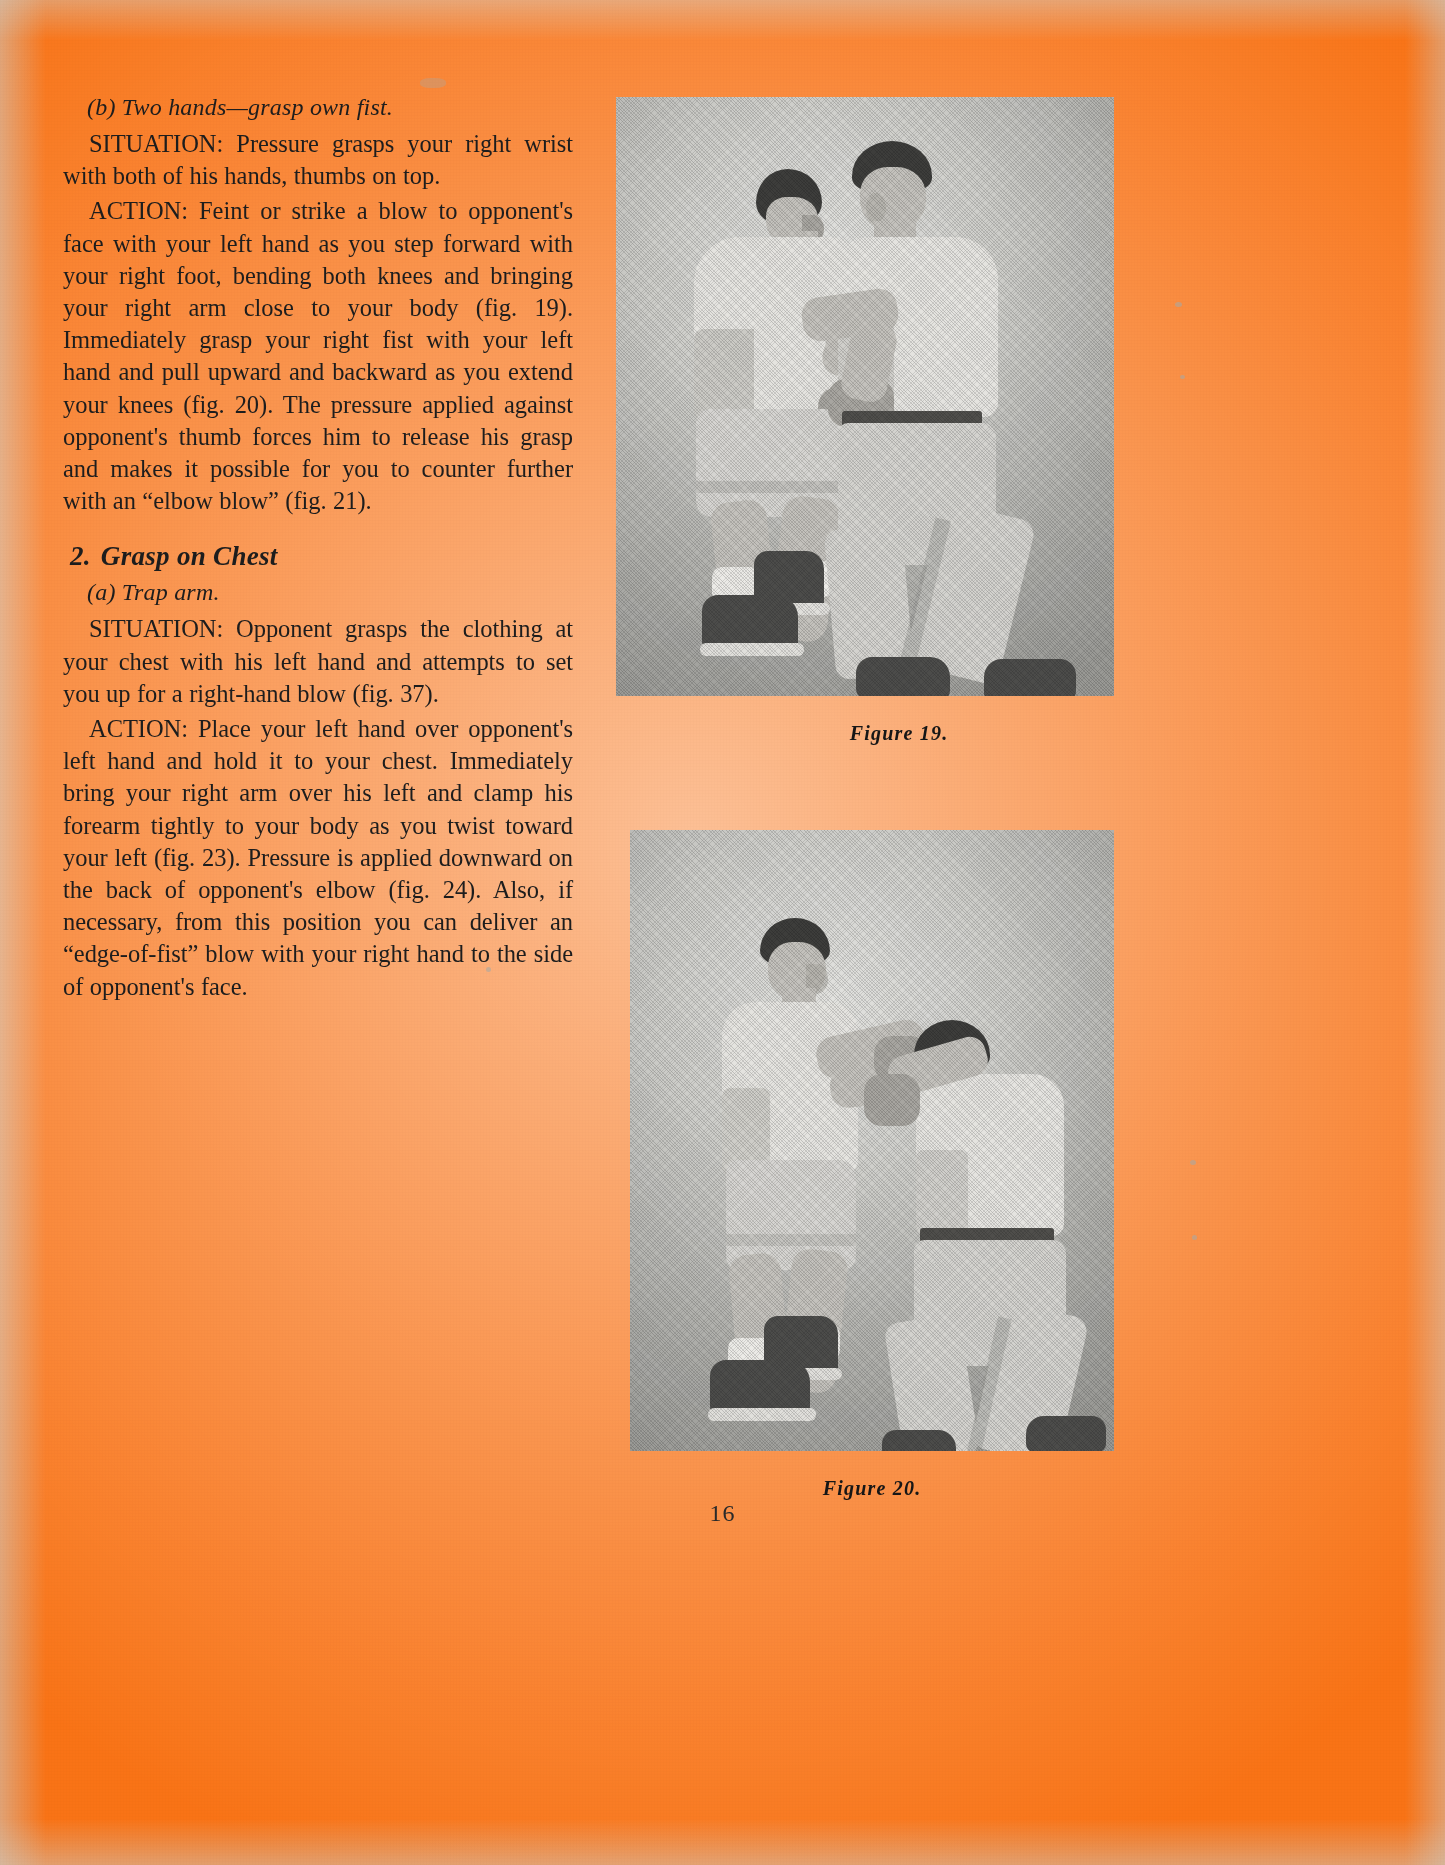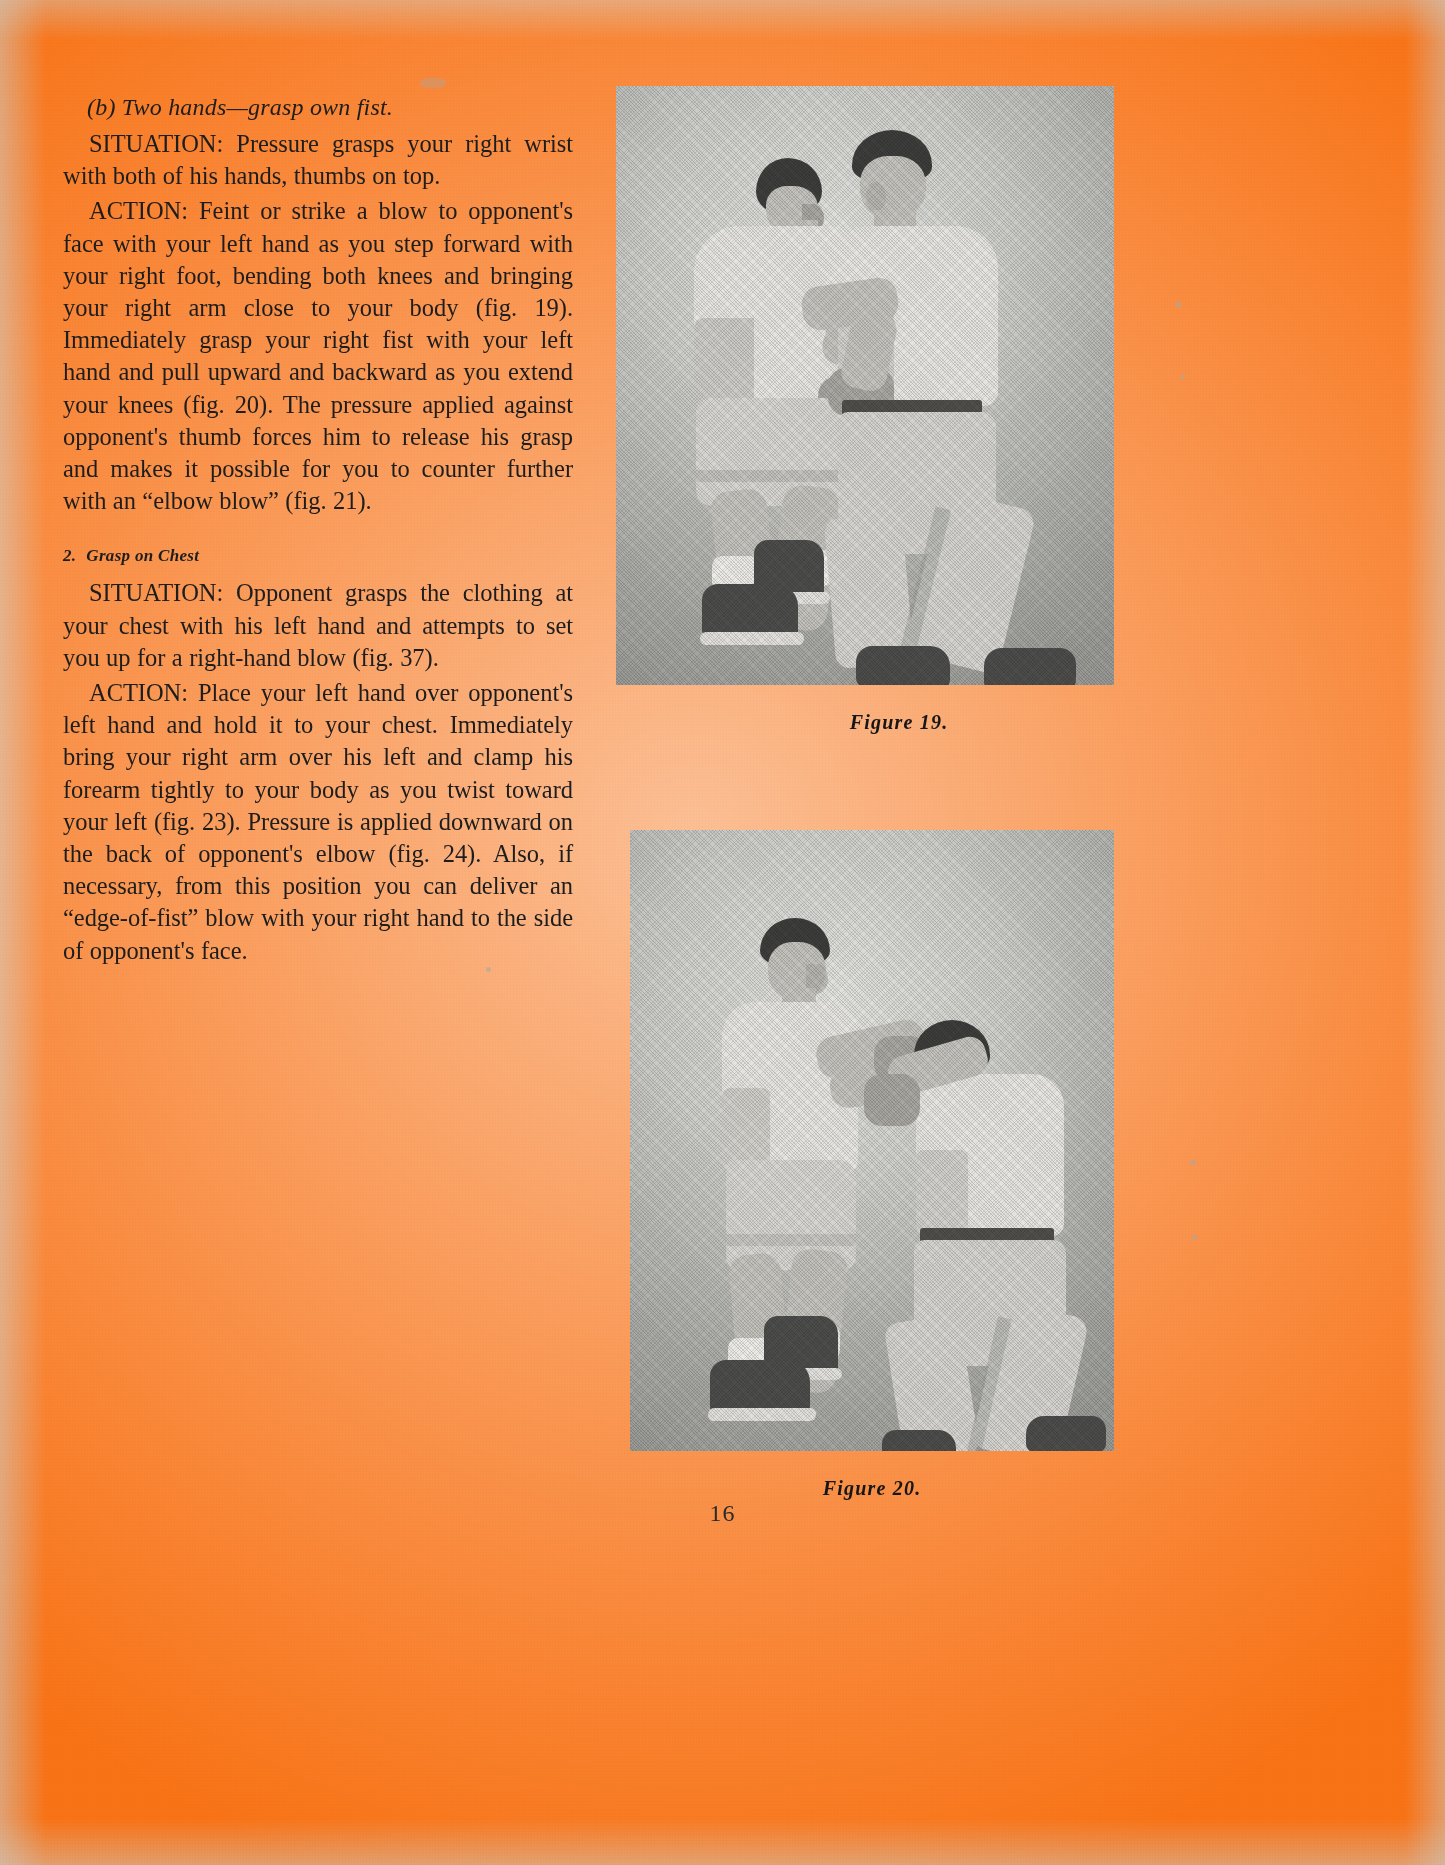--- a/index.html
+++ b/index.html
@@ -58,23 +58,23 @@
     line-height: 32.2px;
     margin: 0 0 3px 0;
     text-align: justify;
     text-indent: 26px;
     letter-spacing: -0.05px;
     word-spacing: 0.4px;
   }
   .section-head {
     font-style: italic;
     font-weight: bold;
-    font-size: 17px;
+    font-size: 27px;
     line-height: 34px;
-    margin: 22px 0 4px 0;
+    margin: 22px 0 4px 7px;
     letter-spacing: 0.3px;
   }
   .section-head .num {
     margin-right: 10px;
   }
   .notes-head {
     text-align: center;
     font-style: italic;
     font-weight: bold;
     font-size: 38px;
@@ -171,28 +171,29 @@
     <p class="subhead-italic">(b)  Two hands—grasp own fist.</p>
 
     <p class="body-para">SITUATION: Pressure grasps your right wrist with both of his hands, thumbs on top.</p>
 
     <p class="body-para">ACTION: Feint or strike a blow to opponent's face with your left hand as you step forward with your right foot, bending both knees and bringing your right arm close to your body (fig. 19). Immediately grasp your right fist with your left hand and pull upward and backward as you extend your knees (fig. 20). The pressure applied against opponent's thumb forces him to release his grasp and makes it possible for you to counter further with an “elbow blow” (fig. 21).</p>
 
     <h2 class="section-head">
       <span class="num">2.</span><span>Grasp on Chest</span>
     </h2>
 
+    <p class="subhead-italic">(a)  Trap arm.</p>
 
     <p class="body-para">SITUATION: Opponent grasps the clothing at your chest with his left hand and attempts to set you up for a right-hand blow (fig. 37).</p>
 
     <p class="body-para">ACTION: Place your left hand over opponent's left hand and hold it to your chest. Immediately bring your right arm over his left and clamp his forearm tightly to your body as you twist toward your left (fig. 23). Pressure is applied downward on the back of opponent's elbow (fig. 24). Also, if necessary, from this position you can deliver an “edge-of-fist” blow with your right hand to the side of opponent's face.</p>
 
   </div>
 
-  <div class="figure-block" style="left:616px; top:86px; width:566px;">
+  <div class="figure-block" style="left:616px; top:97px; width:566px;">
     <div class="figure-image" style="width:498px; height:599px;">
       <div class="photo-bg"></div>
 
       <div class="fg hair" style="left:140px; top:72px; width:66px; height:56px; border-radius:48% 52% 40% 40%/60% 60% 40% 40%;"></div>
       <div class="fg skin" style="left:150px; top:100px; width:52px; height:48px; border-radius:40% 45% 50% 48%;"></div>
       <div class="fg skin-dk" style="left:186px; top:118px; width:22px; height:28px; border-radius:0 50% 50% 0;"></div>
 
       <div class="fg skin" style="left:168px; top:134px; width:34px; height:26px;"></div>
 
       <div class="fg shirt" style="left:78px; top:140px; width:166px; height:186px; border-radius:46px 30px 16px 16px;"></div>

